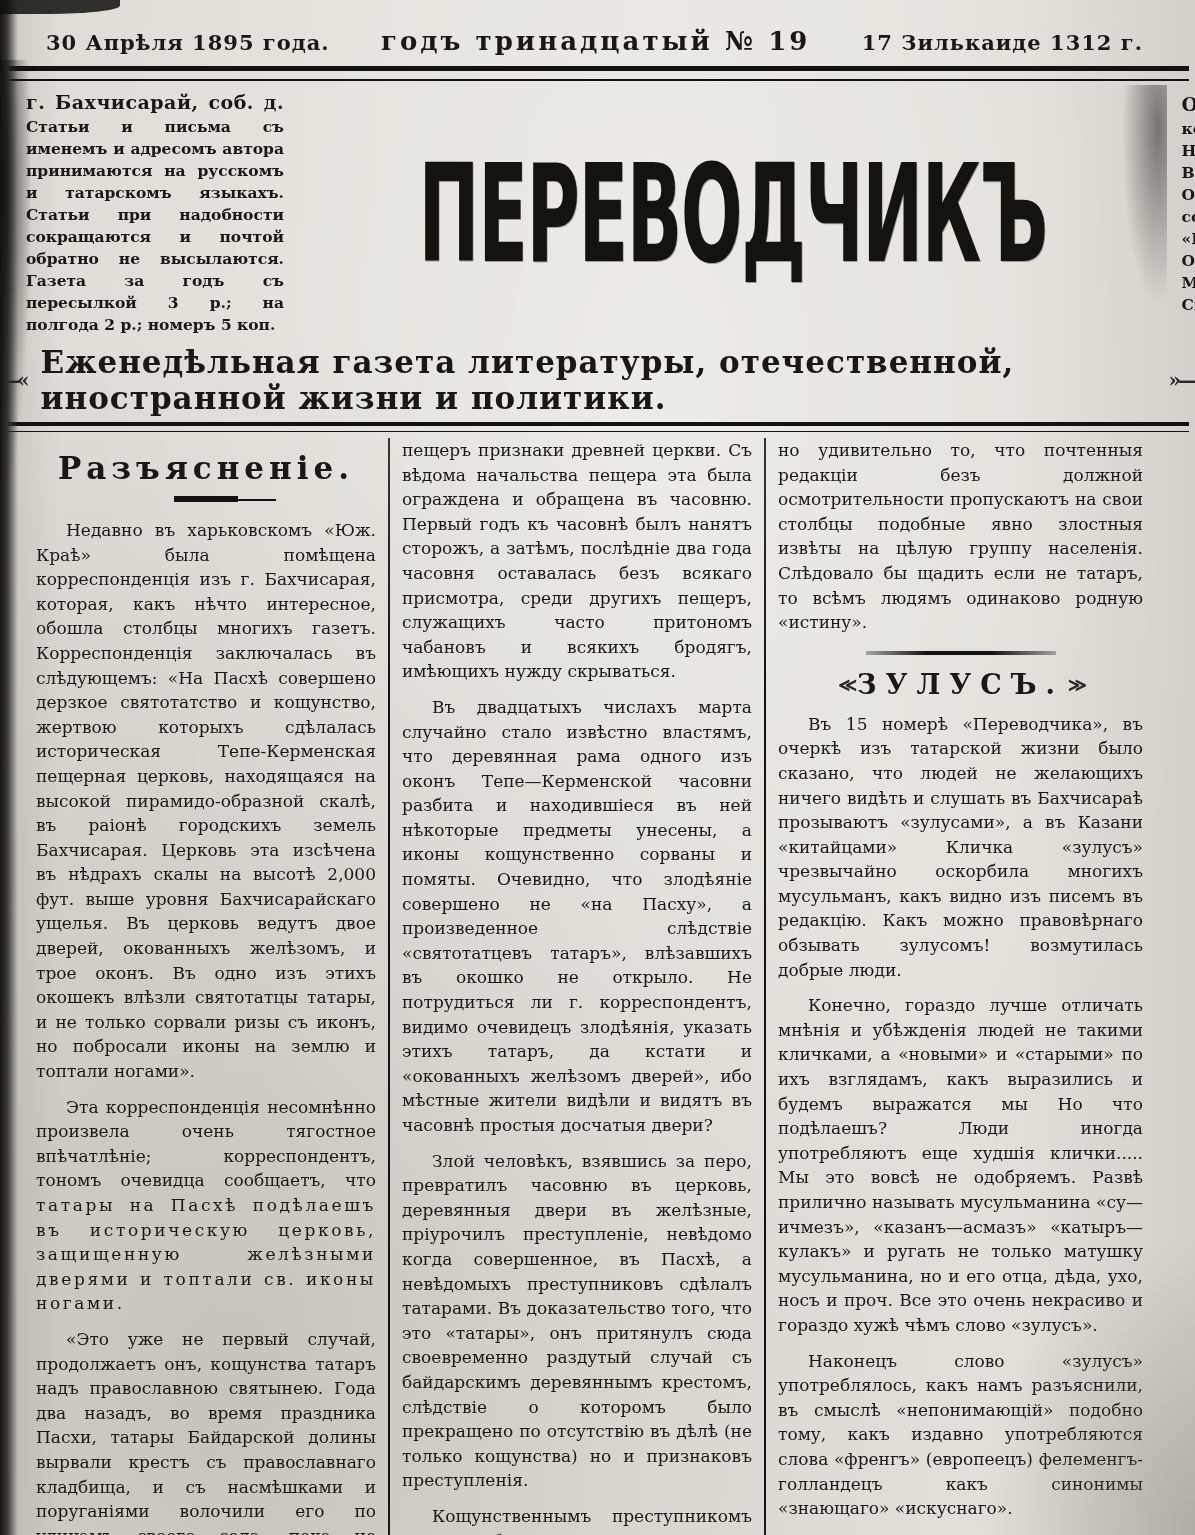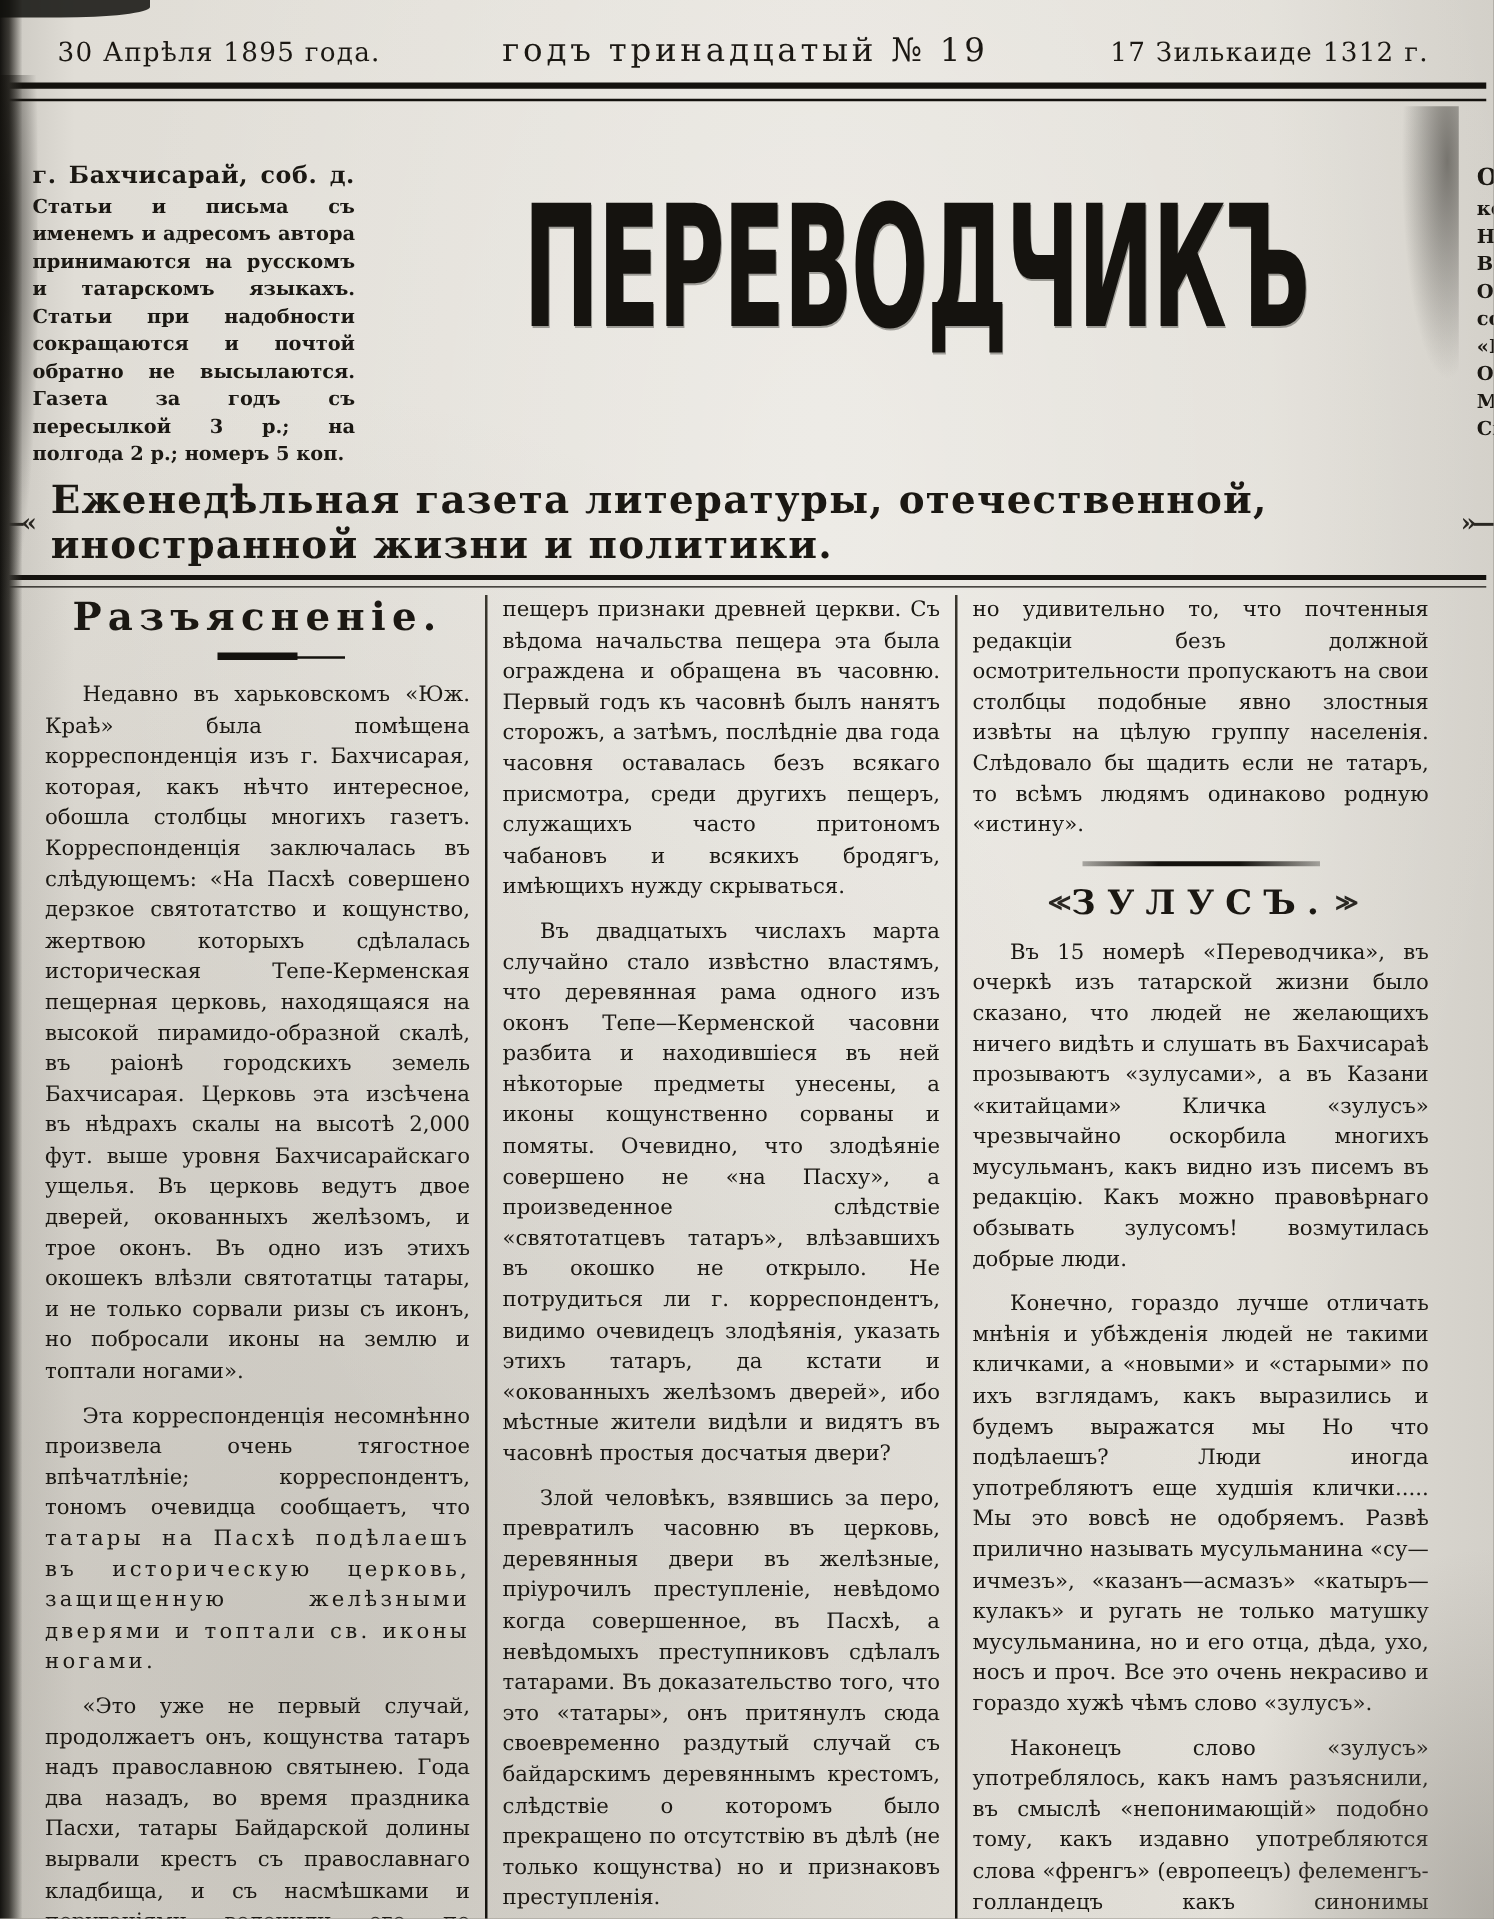--- a/index.html
+++ b/index.html
@@ -22,31 +22,31 @@
     border-radius:0 0 60% 0;opacity:.85;}
   .blob-tl{position:absolute;left:0;top:60px;width:30px;height:420px;
     background:radial-gradient(ellipse at 0% 30%,rgba(20,18,14,.85),rgba(20,18,14,0) 75%);}
   .smudge-tr{position:absolute;right:28px;top:85px;width:46px;height:220px;
     background:radial-gradient(ellipse at 80% 20%,rgba(40,38,33,.55),rgba(40,38,33,0) 70%);}
   .smudge-br{position:absolute;right:0;bottom:0;width:220px;height:300px;
     background:radial-gradient(ellipse at 100% 100%,rgba(110,106,98,.35),rgba(110,106,98,0) 70%);}
 
   
   .dateline{display:flex;justify-content:space-between;align-items:baseline;
-    padding:26px 52px 4px 46px;font-weight:normal;}
+    padding:26px 52px 4px 46px;font-weight:bold;}
   .dl-left{font-size:21px;letter-spacing:1px;}
   .dl-center{font-size:26px;letter-spacing:3px;}
   .dl-right{font-size:21px;letter-spacing:1px;}
   .rule-heavy{margin:6px 6px 0 6px;height:8px;
     border-top:5px solid #14120e;border-bottom:2px solid #14120e;}
   .rule-heavy.thin{margin-top:2px;height:5px;border-top:4px solid #14120e;border-bottom:1px solid #14120e;}
 
   
   .masthead-row{display:flex;align-items:flex-start;padding:8px 20px 0 26px;}
-  .notice{font-size:15.5px;font-weight:bold;line-height:1.42;text-align:justify;margin-top:38px;}
+  .notice{font-size:15.5px;font-weight:bold;line-height:1.42;text-align:justify;}
   .notice-left{width:258px;flex:0 0 auto;}
   .notice-right{width:316px;flex:0 0 auto;padding-top:2px;}
   .notice-lead{font-size:19px;letter-spacing:.5px;}
   .masthead-title-wrap{flex:1 1 auto;display:flex;justify-content:center;align-items:flex-start;height:152px;overflow:visible;}
   .masthead-title{font-family:"DejaVu Sans","Liberation Sans",sans-serif;
     font-weight:bold;font-size:104px;line-height:1;white-space:nowrap;
     transform:scale(.70,1.30);transform-origin:center 40%;letter-spacing:-2px;color:#15130f;
     text-shadow:1px 1px 0 rgba(21,19,15,.35);}
 
   
@@ -56,21 +56,21 @@
   .orn{font-size:20px;letter-spacing:-3px;color:#2a2722;}
 
   
   .columns{display:flex;align-items:stretch;padding:6px 22px 0 24px;height:1250px;}
   .col{padding:0 12px;overflow:hidden;}
   .col-1{width:340px;flex:0 0 auto;}
   .col-2{width:350px;flex:0 0 auto;}
   .col-3{flex:1 1 auto;padding-right:30px;}
   .colrule{width:2px;flex:0 0 auto;background:linear-gradient(#3a372f,#15130f 20%,#15130f 85%,#4a463d);}
 
-  .article-title{margin:0 0 6px;text-align:center;font-size:31px;font-weight:bold;
+  .article-title{margin:12px 0 6px;text-align:center;font-size:31px;font-weight:bold;
     letter-spacing:5px;}
   .title-dash{width:64px;height:6px;background:#14120e;margin:10px auto 16px;
     box-shadow:40px 1px 0 -2px #14120e;}
   .para{margin:0 0 11px;font-size:17px;line-height:24.6px;text-align:justify;text-indent:30px;}
   .para.noindent{text-indent:0;}
   .spaced{letter-spacing:2.6px;}
   .section-divider{height:4px;width:190px;margin:16px auto 14px;
     background:linear-gradient(90deg,rgba(20,18,14,.30),#14120e 32%,#14120e 66%,rgba(20,18,14,.30));}
   .zulus-title{margin:6px 0 12px;text-align:center;font-size:27px;font-weight:bold;letter-spacing:9px;
     display:flex;justify-content:center;align-items:center;gap:4px;}

